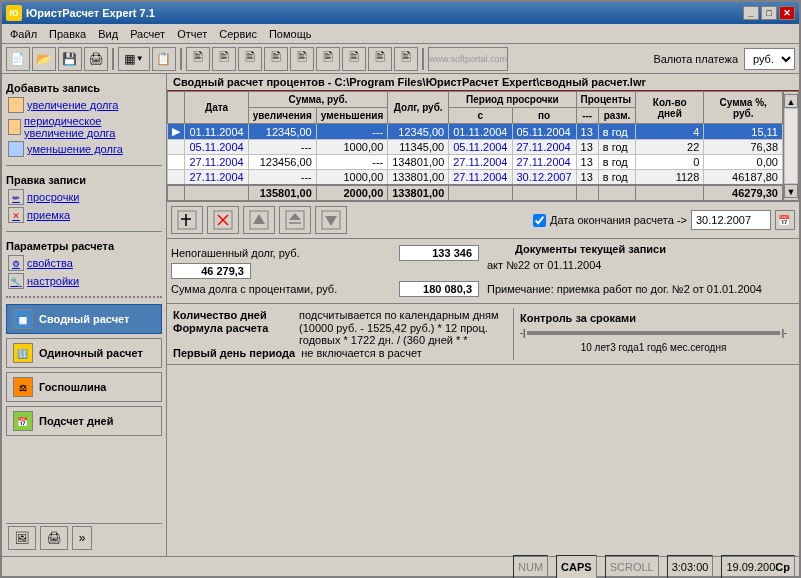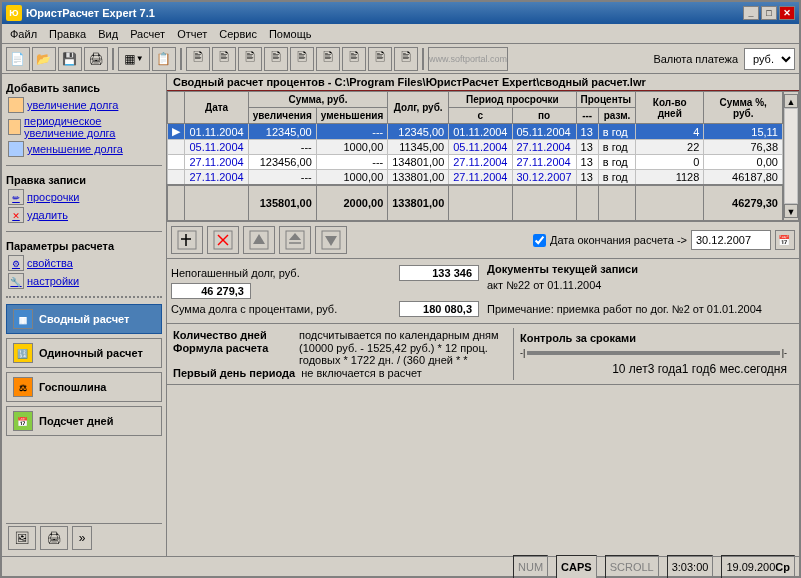--- a/index.html
+++ b/index.html
@@ -46,21 +46,21 @@
     
     
     .content-header { background: #d4d0c8; padding: 2px 6px; font-size: 11px; font-weight: bold; border-bottom: 1px solid #7f1d1d; }
     .data-table { width: 100%; border-collapse: collapse; font-size: 11px; }
     .data-table th { background: #d4d0c8; border: 1px solid #808080; padding: 2px 4px; text-align: center; font-weight: bold; font-size: 10px; }
     .data-table td { border: 1px solid #c0c0c0; padding: 1px 4px; font-size: 11px; }
     .data-table tr.selected td { background: #316ac5; color: white; }
     .data-table tr:not(.selected):nth-child(odd) td { background: white; }
     .data-table tr:not(.selected):nth-child(even) td { background: #f0f0f0; }
     .table-footer { background: #d4d0c8; border-top: 2px solid #808080; }
-    .table-footer td { font-weight: bold; background: #d4d0c8 !important; border: 1px solid #808080; padding: 11px 4px; }
+    .table-footer td { font-weight: bold; background: #d4d0c8 !important; border: 1px solid #808080; padding: 1px 4px; }
     
     
     .action-toolbar { background: #d4d0c8; padding: 4px; display: flex; align-items: center; gap: 4px; border-bottom: 1px solid #808080; }
     .action-btn { width: 32px; height: 28px; background: #d4d0c8; border: 1px solid #808080; display: flex; align-items: center; justify-content: center; cursor: pointer; font-size: 14px; }
     .action-spacer { flex: 1; }
     .date-check { display: flex; align-items: center; gap: 4px; font-size: 11px; }
     .date-input { height: 20px; border: 1px solid #808080; background: white; padding: 1px 4px; font-size: 11px; width: 80px; }
     .cal-btn { width: 20px; height: 20px; background: #d4d0c8; border: 1px solid #808080; display: flex; align-items: center; justify-content: center; cursor: pointer; font-size: 10px; }
     
     
@@ -70,21 +70,21 @@
     .summary-row { display: flex; align-items: center; margin: 2px 0; gap: 48px; }
     .summary-label { font-size: 11px; flex: 1; }
     .summary-value { font-size: 11px; font-weight: bold; min-width: 80px; text-align: right; border: 1px solid #808080; background: white; padding: 1px 6px; }
     
     
     .status-area { background: #d4d0c8; padding: 4px 6px; font-size: 11px; border-bottom: 1px solid #808080; }
     .status-row { margin: 1px 0; display: flex; gap: 6px; }
     .status-label { min-width: 120px; font-weight: bold; }
     .status-value { color: #000; }
     .deadline-title { font-weight: bold; margin-bottom: 4px; }
-    .deadline-labels { display: flex; justify-content: flex-end; font-size: 12px; }
+    .deadline-labels { display: flex; justify-content: center; font-size: 10px; }
     
     
     .statusbar { background: #d4d0c8; height: 20px; display: flex; align-items: center; justify-content: flex-end; border-top: 1px solid #808080; padding: 0 4px; gap: 8px; font-size: 11px; }
     .statusbar-item { padding: 11px 4px; border: 1px inset #808080; height: 16px; display: flex; align-items: center; }
     .statusbar-active { background: #d4d0c8; font-weight: bold; }
     .statusbar-inactive { color: #808080; }
     
     
     .scrollbar { width: 16px; background: #d4d0c8; border: 1px solid #808080; }
     
@@ -169,21 +169,21 @@
       </div>
 
       <div class="panel-separator"></div>
       <div class="panel-section-title">Правка записи</div>
       <div class="panel-item">
         <span style="width:16px;height:16px;background:#d4d0c8;border:1px solid #808080;display:inline-block;font-size:9px;text-align:center;line-height:16px;">✏</span>
         <span>просрочки</span>
       </div>
       <div class="panel-item">
         <span style="width:16px;height:16px;background:#d4d0c8;border:1px solid #808080;display:inline-block;font-size:9px;text-align:center;line-height:16px;color:red;">✕</span>
-        <span>удалить</span>
+        <span>приемка</span>
       </div>
 
       <div class="panel-separator"></div>
       <div class="panel-section-title">Параметры расчета</div>
       <div class="panel-item">
         <span style="width:16px;height:16px;background:#d4d0c8;border:1px solid #808080;display:inline-block;font-size:9px;text-align:center;line-height:16px;">⚙</span>
         <span>свойства</span>
       </div>
       <div class="panel-item">
         <span style="width:16px;height:16px;background:#d4d0c8;border:1px solid #808080;display:inline-block;font-size:9px;text-align:center;line-height:16px;">🔧</span>
@@ -373,21 +373,21 @@
           </div>
           <div class="summary-row">
             <span class="summary-value">46 279,3</span>
           </div>
           <div class="summary-row">
             <span class="summary-label">Сумма долга с процентами, руб.</span>
             <span class="summary-value">180 080,3</span>
           </div>
         </div>
         <div class="summary-right">
-          <div style="font-weight:bold; margin-bottom:4px;">Документы текущей записи</div>
+          <div style="font-weight:bold; margin-bottom:4px;margin-left:28px;">Документы текущей записи</div>
           <div>акт №22 от 01.11.2004</div>
           <div style="margin-top:12px;">Примечание: приемка работ по дог. №2 от 01.01.2004</div>
         </div>
       </div>
 
       <div class="status-area">
         <div class="bottom-two-col">
           <div class="bottom-left">
             <div class="status-row">
               <span class="status-label">Количество дней</span>

